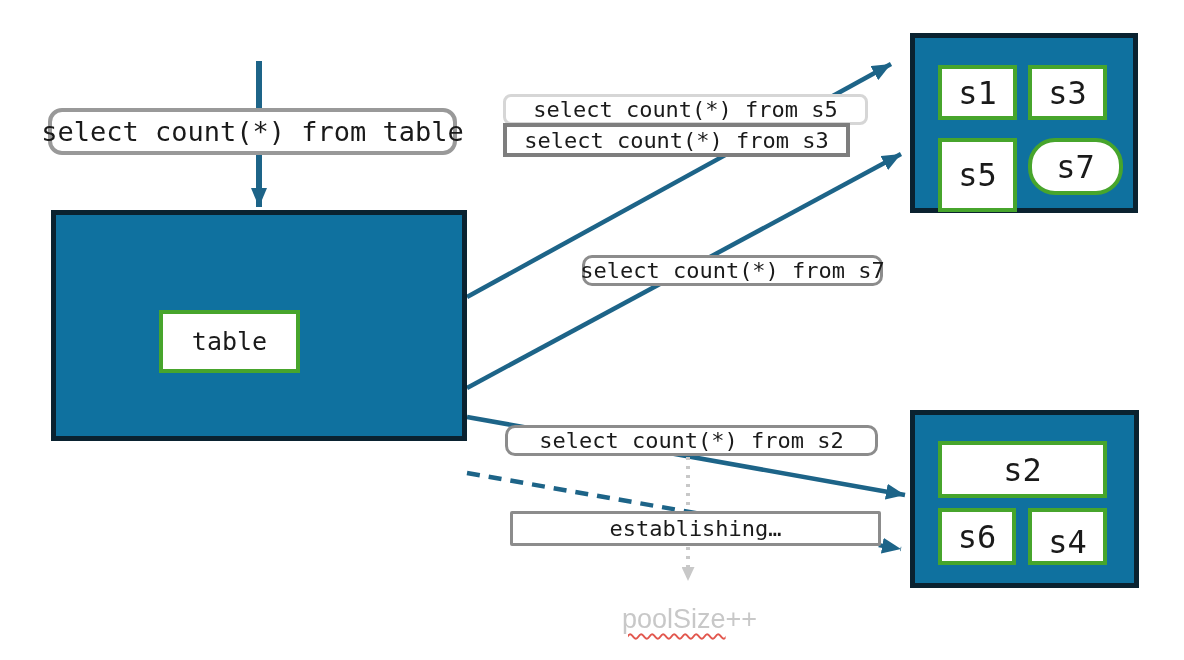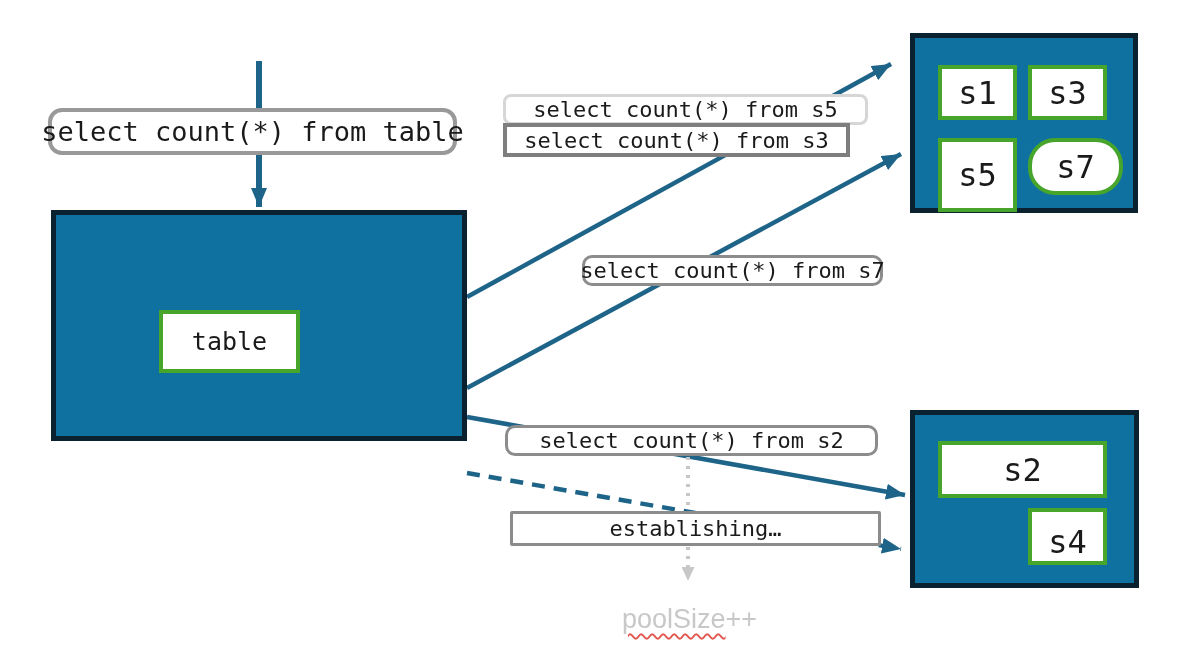--- a/index.html
+++ b/index.html
@@ -94,20 +94,23 @@
     </div>
     <div class="node shard" style="left:113px;top:100px;width:95px;height:57px;border-radius:27px;">
       <span>s7</span>
     </div>
   </div>
 
   <div class="tealbox botbox">
     <div class="node shard" style="left:23px;top:20px;width:169px;height:57px;margin-top:6px;">
       <span>s2</span>
     </div>
+    <div class="node shard" style="left:23px;top:93px;width:78px;height:57px;">
+      <span>s6</span>
+    </div>
     <div class="node shard" style="left:113px;top:93px;width:79px;height:57px;align-items:flex-end;">
       <span>s4</span>
     </div>
   </div>
 
   <div class="qlabel l-table">
     <span>select count(*) from table</span>
   </div>
   <div class="qlabel l-s5">
     <span>select count(*) from s5</span>

